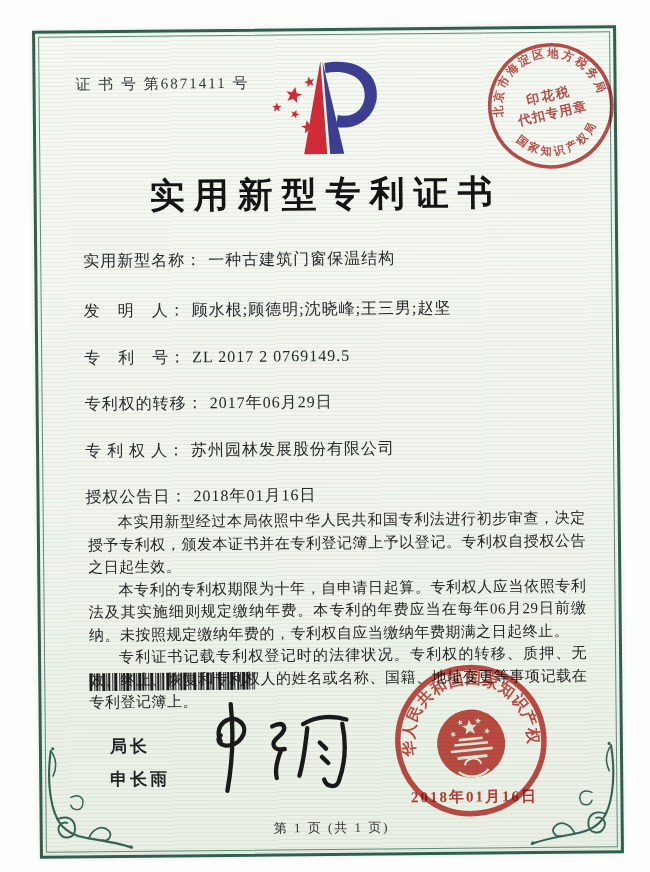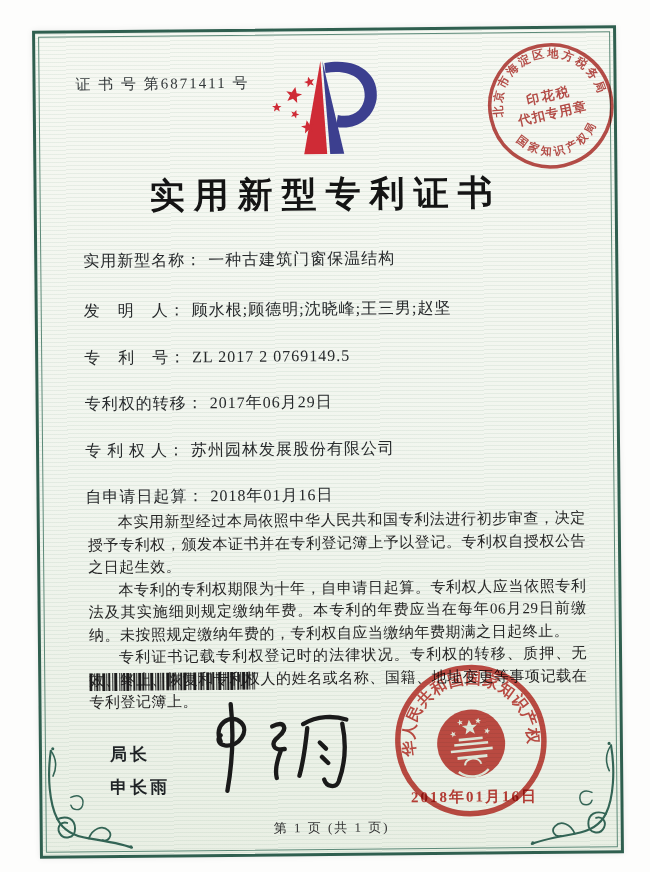--- a/index.html
+++ b/index.html
@@ -39,21 +39,21 @@
   .flabel{letter-spacing:1px;}
   .fvalue{margin-left:6px;letter-spacing:1px;}
   .paras{
     position:absolute;left:48px;top:478px;width:498px;
     font-size:15px;line-height:22.5px;color:#262626;text-align:justify;
   }
   .paras p{margin:0;text-indent:2em;letter-spacing:0.5px;}
   .barcode{position:absolute;left:48px;top:640px;width:166px;height:18px;}
   .signer{position:absolute;left:68px;top:702px;color:#1f2326;
     font-family:"Liberation Sans","DejaVu Sans",sans-serif;font-size:17px;font-weight:600;}
-  .signer div{margin-bottom:10px;letter-spacing:3px;margin-top:8px;}
+  .signer div{margin-bottom:10px;letter-spacing:3px;}
   .signature{position:absolute;left:150px;top:666px;width:165px;height:98px;}
   .seal{
     position:absolute;left:352px;top:634px;width:154px;height:154px;
     transform:rotate(-5deg);opacity:.93;mix-blend-mode:multiply;
   }
   .seal text{fill:#c5403a;font-family:"Liberation Serif",serif;font-weight:bold;}
   .seal-date{
     position:absolute;left:348px;top:758px;width:168px;text-align:center;
     color:#c5403a;font-weight:bold;font-size:15px;letter-spacing:2px;
     mix-blend-mode:multiply;
@@ -113,21 +113,21 @@
   <div class="field" style="top:315px">
     <span class="flabel">专　利　号：</span><span class="fvalue">ZL 2017 2 0769149.5</span>
   </div>
   <div class="field" style="top:361px">
     <span class="flabel">专利权的转移：</span><span class="fvalue">2017年06月29日</span>
   </div>
   <div class="field" style="top:408px">
     <span class="flabel">专 利 权 人：</span><span class="fvalue">苏州园林发展股份有限公司</span>
   </div>
   <div class="field" style="top:454px">
-    <span class="flabel">自申请日起算：</span><span class="fvalue">2018年01月16日</span>
+    <span class="flabel">授权公告日：</span><span class="fvalue">2018年01月16日</span>
   </div>
 
   <div class="paras">
     <p>本实用新型经过本局依照中华人民共和国专利法进行初步审查，决定授予专利权，颁发本证书并在专利登记簿上予以登记。专利权自授权公告之日起生效。</p>
     <p>本专利的专利权期限为十年，自申请日起算。专利权人应当依照专利法及其实施细则规定缴纳年费。本专利的年费应当在每年06月29日前缴纳。未按照规定缴纳年费的，专利权自应当缴纳年费期满之日起终止。</p>
     <p>专利证书记载专利权登记时的法律状况。专利权的转移、质押、无效、终止、恢复和专利权人的姓名或名称、国籍、地址变更等事项记载在专利登记簿上。</p>
   </div>
 
   <svg class="barcode" viewBox="0 0 166 18" preserveAspectRatio="none">
     <line x1="0" y1="9" x2="166" y2="9" stroke="#1c1c1c" stroke-width="18" stroke-dasharray="3 2 1 1 2 1 1 2 3 1 1 1 2 2 1 1 3 2 1 1 1 1 2 1 3 1 1 2 2 1 1 1 3 1 2 1 1 2 1 1 3 2 1 1 2 1 1 1 2 2 3 1 1 1 2 1 1 2 1 1 2 1 3 2 1 1 1 2"></line>

